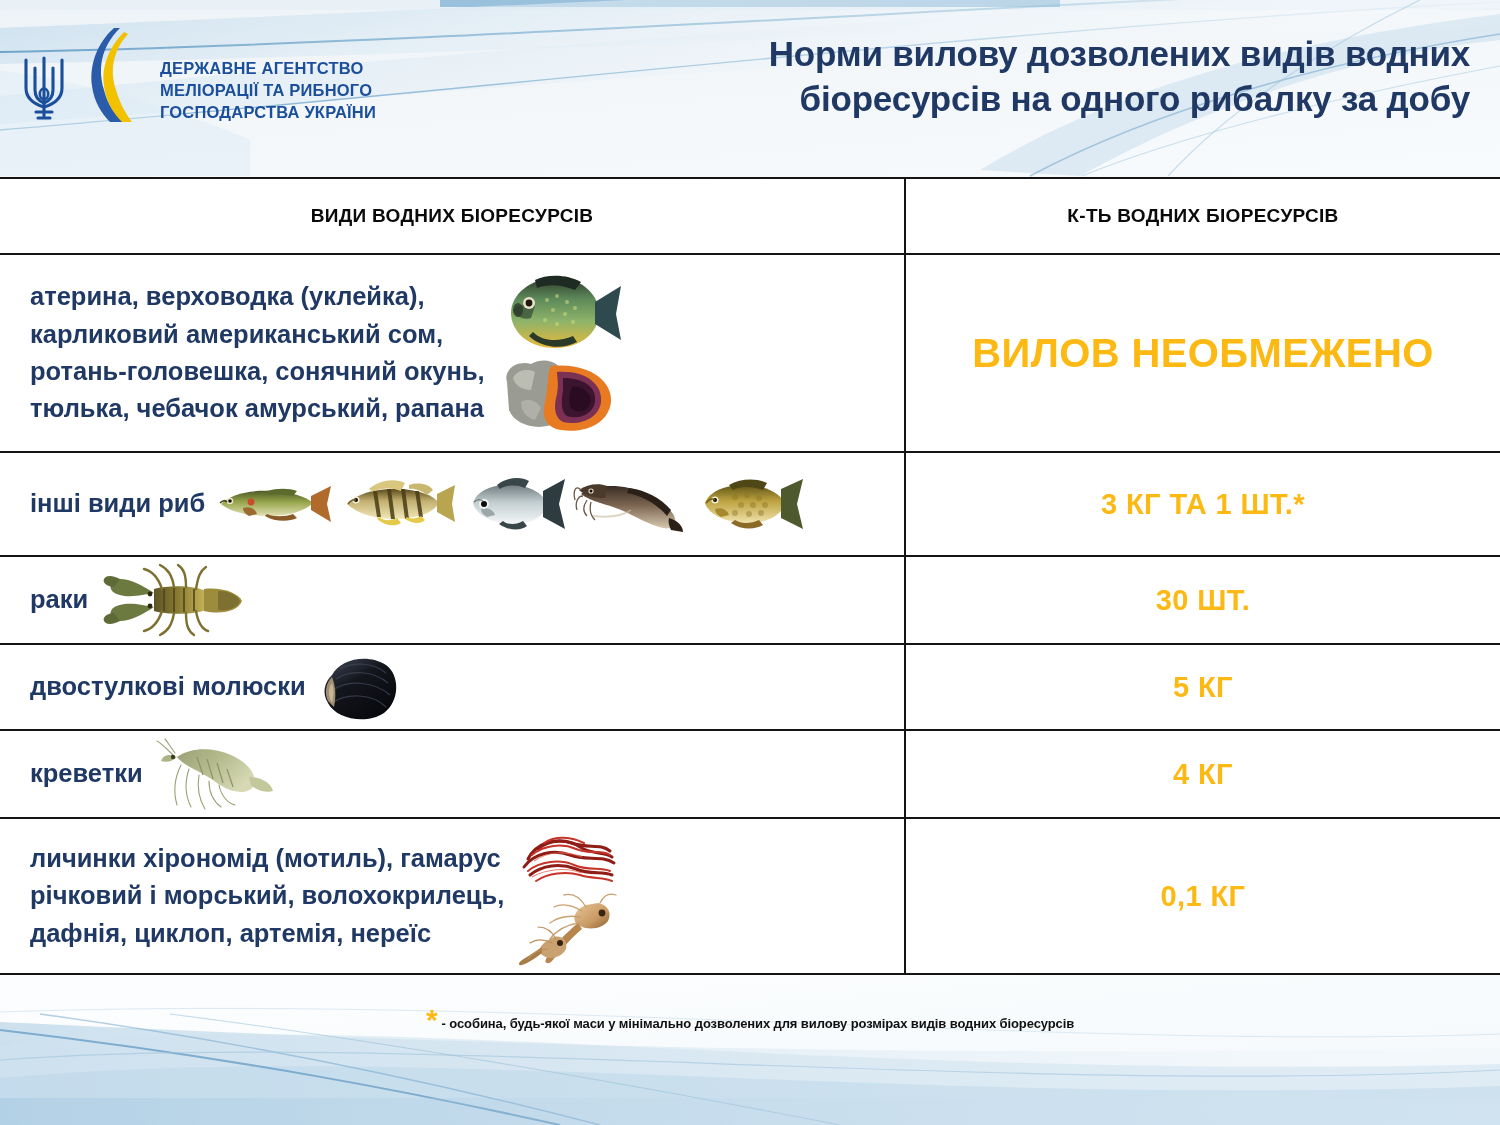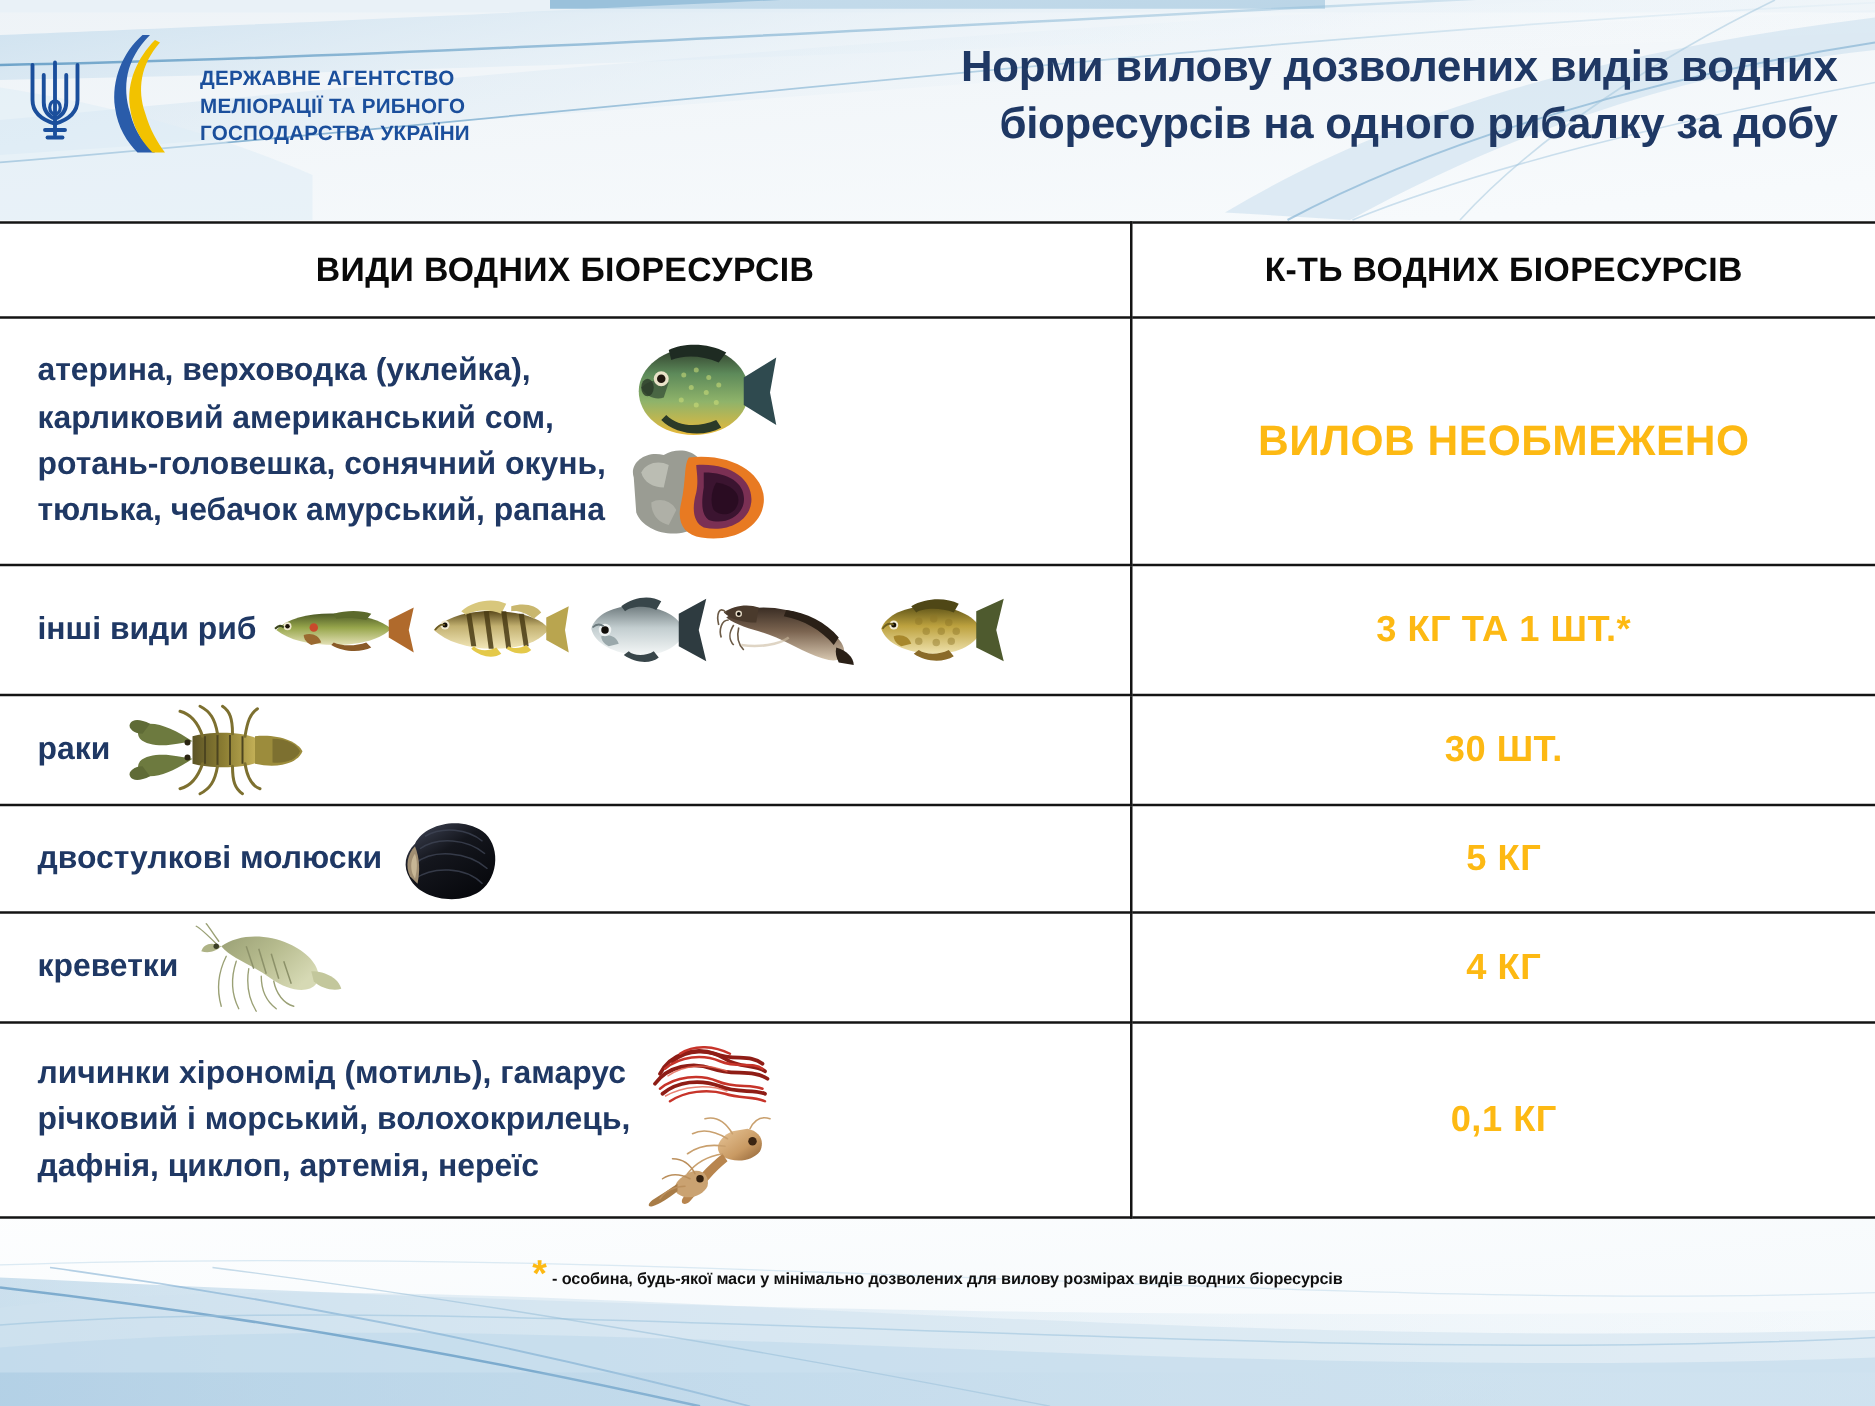--- a/index.html
+++ b/index.html
@@ -40,21 +40,21 @@
     width: 1500px;
     height: 172px;
     z-index: 5;
   }
 
   .logo-block {
     position: absolute;
     left: 18px;
     top: 26px;
     display: flex;
-    align-items: center;
+    align-items: flex-end;
     gap: 18px;
   }
   .tryzub { width: 52px; height: 74px; flex: 0 0 auto; margin-top: 8px;}
   .ribbon { width: 44px; height: 98px; flex: 0 0 auto; margin-left: 2px;}
   .logo-text {
     margin-left: 8px;
     margin-top: 22px;
     color: #1B4F9C;
     font-size: 16.5px;
     font-weight: bold;
@@ -97,21 +97,21 @@
     border-top: 2.5px solid #141414;
     border-bottom: 2.5px solid #141414;
     background: #ffffff;
     vertical-align: middle;
   }
   table.norms th.h-left, table.norms td.c-left { border-right: 2.5px solid #141414; }
 
   thead th {
     height: 76px;
     color: #0a0a0a;
-    font-size: 27px;
+    font-size: 19px;
     font-weight: bold;
     letter-spacing: 0.3px;
     text-align: center;
     border-top: 3px solid #141414;
     border-bottom: 3px solid #141414;
   }
 
   td.c-left {
     padding: 6px 10px 6px 30px;
   }
@@ -128,21 +128,21 @@
     white-space: pre-line;
     flex: 0 1 auto;
   }
   .qty {
     text-align: center;
     color: #FDB913;
     font-size: 29px;
     font-weight: bold;
     letter-spacing: 0.4px;
   }
-  .qty.big { font-size: 34px; border-radius: 24px; }
+  .qty.big { font-size: 40px; border-radius: 24px; }
 
   .art-group { display: flex; align-items: center; gap: 6px; flex: 0 0 auto; }
   .art-stack { display: flex; flex-direction: column; align-items: center; gap: 2px; }
 
   
   .footnote {
     position: absolute;
     left: 0;
     top: 1005px;
     width: 1500px;

